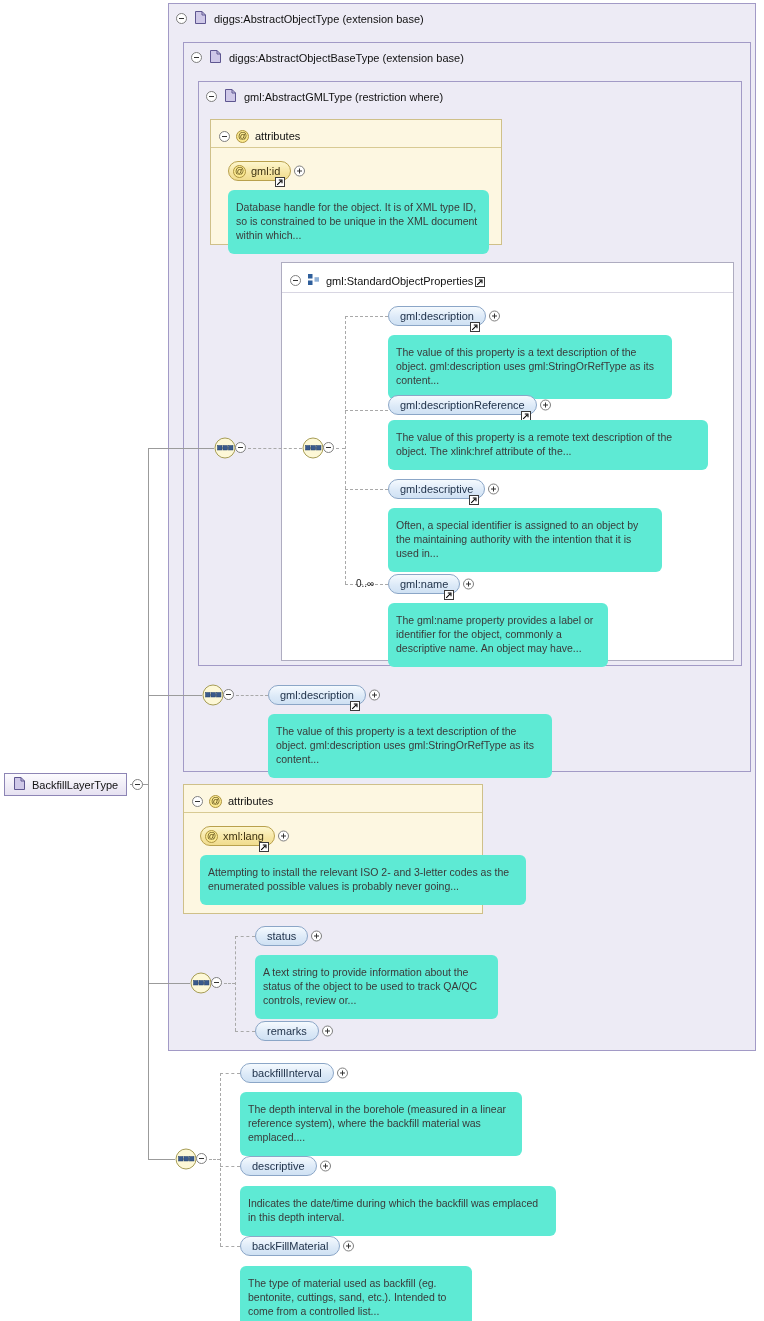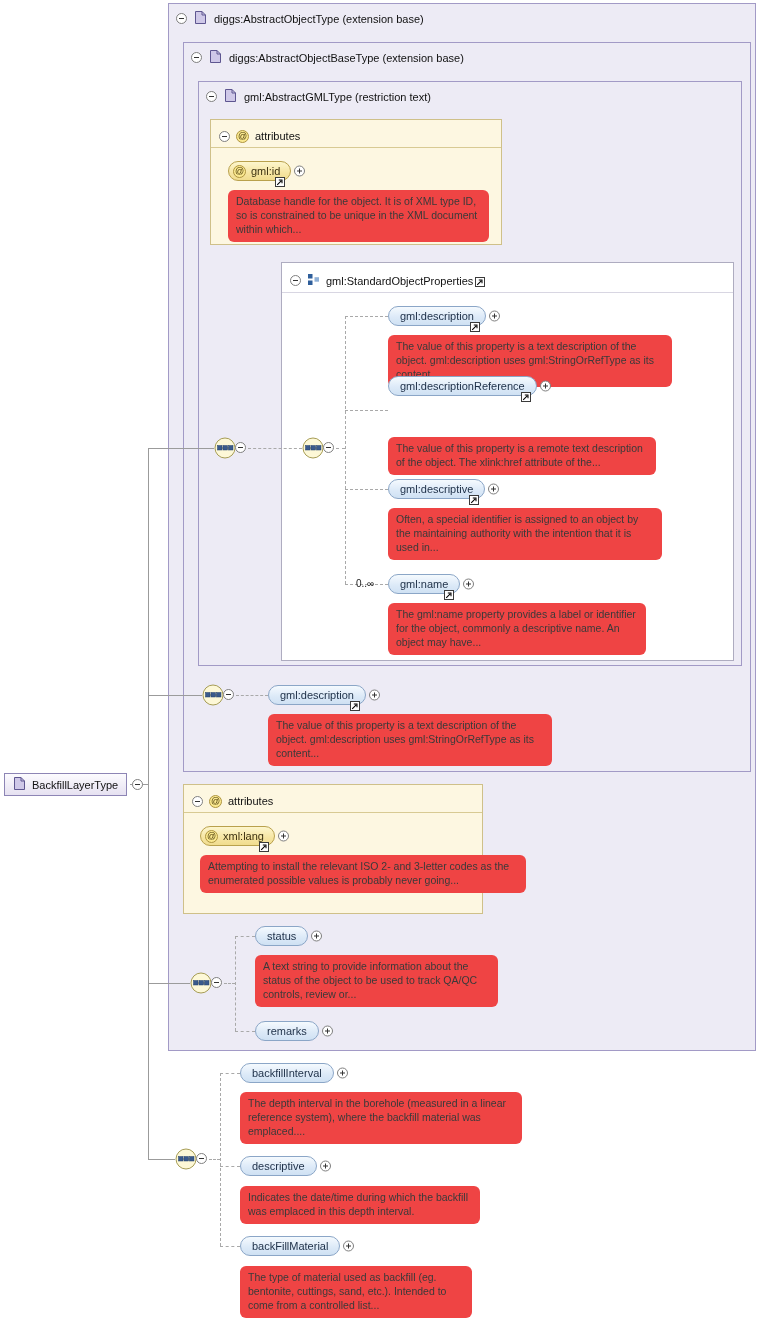--- a/index.html
+++ b/index.html
@@ -38,21 +38,21 @@
   .lnk { position:absolute; right:5px; bottom:-7px; width:10px; height:10px; background:#fff;
          border:1px solid #3a3a3a; display:flex; align-items:center; justify-content:center; }
   .lnk-h { left:193px; top:14px; right:auto; bottom:auto; }
 
   
   .atic { width:13px; height:13px; border-radius:7px; background:#fbe98f; border:1px solid #ae9440;
           font-size:9px; line-height:1; display:flex; align-items:center; justify-content:center;
           color:#4a3a0a; flex:none; }
 
   
-  .doc { position:absolute; background:#ef4444; border-radius:6px; padding:5px 8px;
+  .doc { position:absolute; background:#5eead4; border-radius:6px; padding:11px 8px;
          font-size:10.5px; line-height:1.32; color:#3a3a3a; }
 
   
   .card { position:absolute; font-size:10px; color:#222; white-space:nowrap; }
 
   
   .hl { position:absolute; height:1px; background:#9b9b9b; }
   .vl { position:absolute; width:1px; background:#9b9b9b; }
   .hd { position:absolute; height:0; border-top:1px dashed #a9a9a9; }
   .vd { position:absolute; width:0; border-left:1px dashed #a9a9a9; }
@@ -93,21 +93,21 @@
     </div>
   </div>
 
   <div class="cont" style="left:198px;top:81px;width:544px;height:585px">
     <div class="chead">
       <span class="tog rel"></span>
       <span><svg width="13" height="15" viewBox="0 0 13 15">
             <path d="M1.5 1.5 H8 L11.5 5 V13.5 H1.5 Z" fill="#cfc8e8" stroke="#5e5690"></path>
             <path d="M8 1.5 V5 H11.5" fill="none" stroke="#5e5690"></path>
           </svg></span>
-      <span>gml:AbstractGMLType (restriction text)</span>
+      <span>gml:AbstractGMLType (restriction where)</span>
     </div>
   </div>
 
   <div class="panel" style="left:210px;top:119px;width:292px;height:126px">
     <div class="phead">
       <span class="tog rel"></span>
       <span class="atic">@</span>
       <span>attributes</span>
     </div>
   </div>
@@ -229,30 +229,30 @@
     <span class="el-t">gml:description</span>
     <span class="lnk">
         <svg width="8" height="8" viewBox="0 0 10 10">
           <path d="M1.5 8.5 L6.5 3.5 M3.5 2.5 H7.5 V6.5" fill="none" stroke="#000" stroke-width="1.3"></path>
         </svg>
       </span>
     <span class="tog plus elplus"></span>
   </div>
   <div class="doc" style="left:388px;top:335px;width:284px">The value of this property is a text description of the object. gml:description uses gml:StringOrRefType as its content...</div>
 
-  <div class="el" style="left:388px;top:376px">
+  <div class="el" style="left:388px;top:395px">
     <span class="el-t">gml:descriptionReference</span>
     <span class="lnk">
         <svg width="8" height="8" viewBox="0 0 10 10">
           <path d="M1.5 8.5 L6.5 3.5 M3.5 2.5 H7.5 V6.5" fill="none" stroke="#000" stroke-width="1.3"></path>
         </svg>
       </span>
     <span class="tog plus elplus"></span>
   </div>
-  <div class="doc" style="left:388px;top:437px;width:268px">The value of this property is a remote text description of the object. The xlink:href attribute of the...</div>
+  <div class="doc" style="left:388px;top:420px;width:320px">The value of this property is a remote text description of the object. The xlink:href attribute of the...</div>
 
   <div class="el" style="left:388px;top:479px">
     <span class="el-t">gml:descriptive</span>
     <span class="lnk">
         <svg width="8" height="8" viewBox="0 0 10 10">
           <path d="M1.5 8.5 L6.5 3.5 M3.5 2.5 H7.5 V6.5" fill="none" stroke="#000" stroke-width="1.3"></path>
         </svg>
       </span>
     <span class="tog plus elplus"></span>
   </div>
@@ -261,21 +261,21 @@
   <span class="card" style="left:356px;top:578px">0..∞</span>
   <div class="el" style="left:388px;top:574px">
     <span class="el-t">gml:name</span>
     <span class="lnk">
         <svg width="8" height="8" viewBox="0 0 10 10">
           <path d="M1.5 8.5 L6.5 3.5 M3.5 2.5 H7.5 V6.5" fill="none" stroke="#000" stroke-width="1.3"></path>
         </svg>
       </span>
     <span class="tog plus elplus"></span>
   </div>
-  <div class="doc" style="left:388px;top:603px;width:258px">The gml:name property provides a label or identifier for the object, commonly a descriptive name. An object may have...</div>
+  <div class="doc" style="left:388px;top:603px;width:220px">The gml:name property provides a label or identifier for the object, commonly a descriptive name. An object may have...</div>
 
   <div class="el" style="left:268px;top:685px">
     <span class="el-t">gml:description</span>
     <span class="lnk">
         <svg width="8" height="8" viewBox="0 0 10 10">
           <path d="M1.5 8.5 L6.5 3.5 M3.5 2.5 H7.5 V6.5" fill="none" stroke="#000" stroke-width="1.3"></path>
         </svg>
       </span>
     <span class="tog plus elplus"></span>
   </div>
@@ -307,21 +307,21 @@
   <div class="el" style="left:240px;top:1063px">
     <span class="el-t">backfillInterval</span>
     <span class="tog plus elplus"></span>
   </div>
   <div class="doc" style="left:240px;top:1092px;width:282px">The depth interval in the borehole (measured in a linear reference system), where the backfill material was emplaced....</div>
 
   <div class="el" style="left:240px;top:1156px">
     <span class="el-t">descriptive</span>
     <span class="tog plus elplus"></span>
   </div>
-  <div class="doc" style="left:240px;top:1186px;width:240px">Indicates the date/time during which the backfill was emplaced in this depth interval.</div>
+  <div class="doc" style="left:240px;top:1186px;width:316px">Indicates the date/time during which the backfill was emplaced in this depth interval.</div>
 
   <div class="el" style="left:240px;top:1236px">
     <span class="el-t">backFillMaterial</span>
     <span class="tog plus elplus"></span>
   </div>
   <div class="doc" style="left:240px;top:1266px;width:232px">The type of material used as backfill (eg. bentonite, cuttings, sand, etc.). Intended to come from a controlled list...</div>
 
   <div class="root-box" style="left:4px;top:773px">
     <span><svg width="13" height="15" viewBox="0 0 13 15">
           <path d="M1.5 1.5 H8 L11.5 5 V13.5 H1.5 Z" fill="#cfc8e8" stroke="#5e5690"></path>

